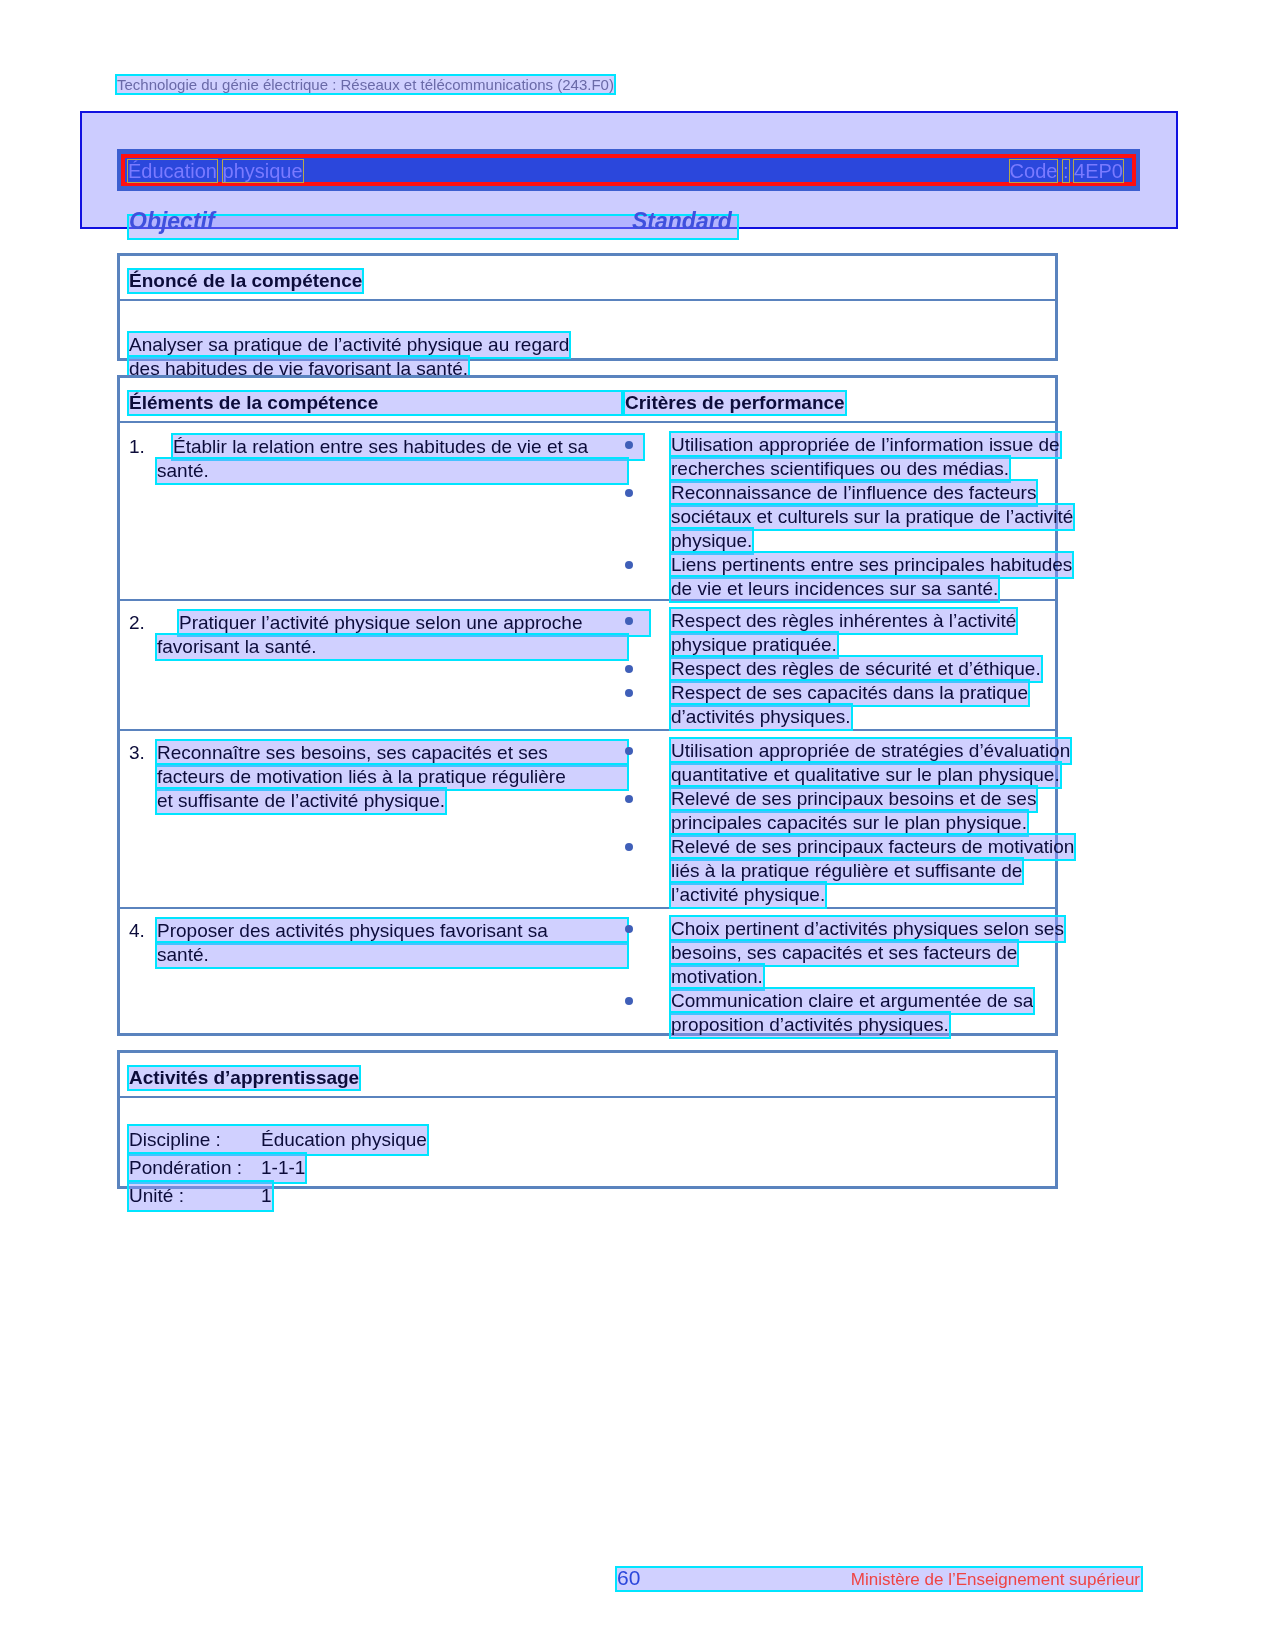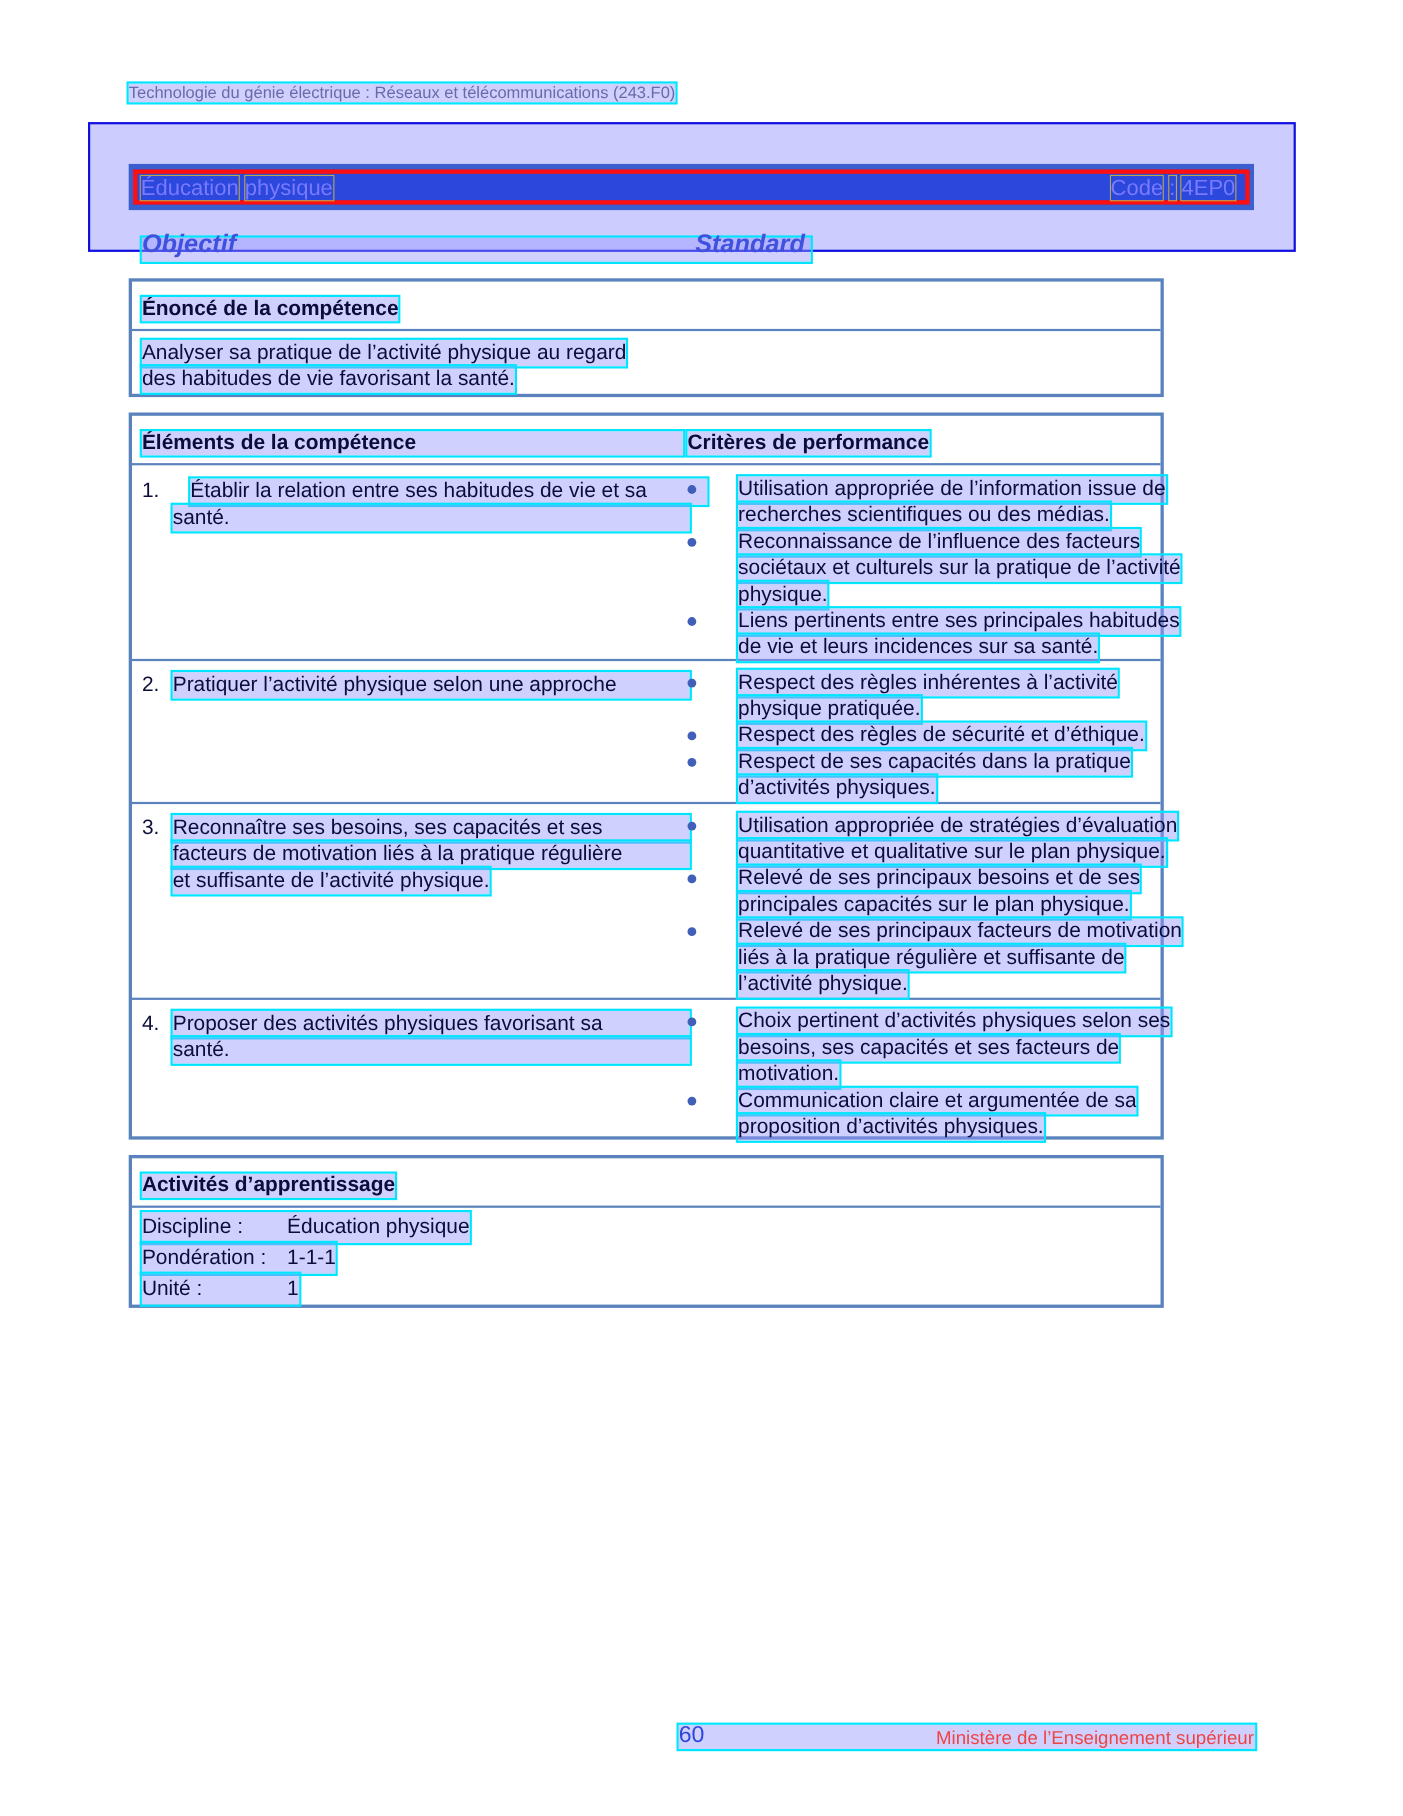--- a/index.html
+++ b/index.html
@@ -14,21 +14,21 @@
   .title-left { left:128px; top:160px; font-size:20px; color:#7a7aff; }
   .title-right { right:152px; top:160px; font-size:20px; color:#7a7aff; }
   .title-left span, .title-right span { outline:1px solid #b7a84a; }
   .objectif { left:129px; top:208px; font-size:23px; font-weight:bold; font-style:italic; color:#3f51dd; }
   .standard { left:632px; top:208px; font-size:23px; font-weight:bold; font-style:italic; color:#3f51dd; }
   .obj-band { left:129px; top:216px; width:608px; height:22px; }
 
   .box { position:absolute; left:117px; width:941px; border:3px solid #5a83be; box-sizing:border-box; background:#fff; }
   .box .hdr { height:43px; border-bottom:2px solid #5a83be; position:relative; }
   .box .hdr .t { position:absolute; left:9px; top:14px; font-weight:bold; font-size:19px; }
-  .box .body { position:relative; }
+  .box .body { position:relative;margin-top:24px; }
   .txt { font-size:19px; line-height:24px; }
   .crit-row { position:relative; border-bottom:2px solid #5a83be; }
   .crit-row:last-child { border-bottom:none; }
   .elem { position:absolute; left:9px; width:480px; }
   .elem .num { position:absolute; left:0; top:0; }
   .elem .lines { margin-left:28px; }
   .crit { position:absolute; left:505px; width:480px; }
   .bullet { position:absolute; left:0; width:8px; height:8px; border-radius:50%; background:#3f5fb8; }
   .crit .ctext { margin-left:46px; }
   .line { display:inline-block; }
@@ -105,21 +105,22 @@
           <div><span class="line hl">de vie et leurs incidences sur sa santé.</span></div>
         </div>
       </div>
     </div>
   </div>
 
   <div class="crit-row txt" style="height:128px;">
     <div class="elem" style="top:10px;">
       <span class="num">2.</span>
       <div class="lines">
-        <div><span class="line hl" style="width:470px;">Pratiquer l’activité physique selon une approche</span></div>
+        <div><span class="line hl" style="width:470px;margin-left:22px;">Pratiquer l’activité physique selon une approche</span></div>
+        <div><span class="line hl" style="width:470px;">favorisant la santé.</span></div>
       </div>
     </div>
     <div class="crit" style="top:8px;">
       <div style="position:relative;">
         <span class="bullet" style="top:8px;"></span>
         <div class="ctext">
           <div><span class="line hl">Respect des règles inhérentes à l’activité</span></div>
           <div><span class="line hl">physique pratiquée.</span></div>
         </div>
       </div>

